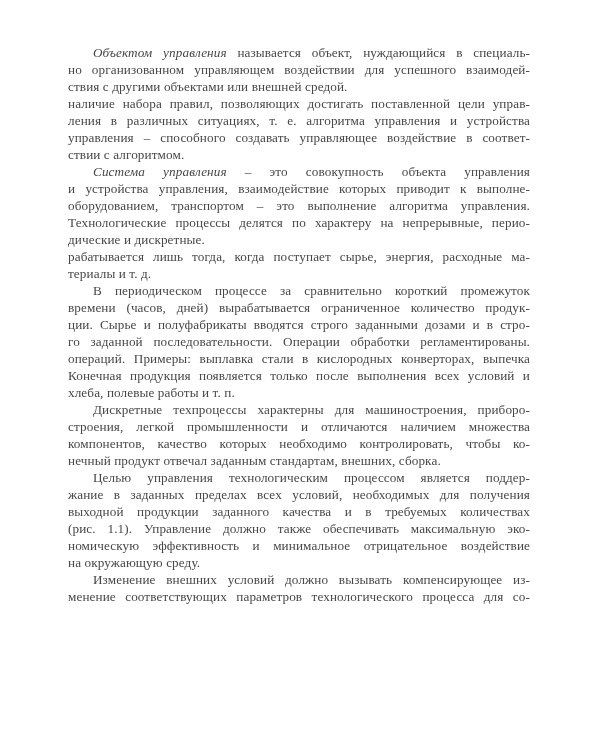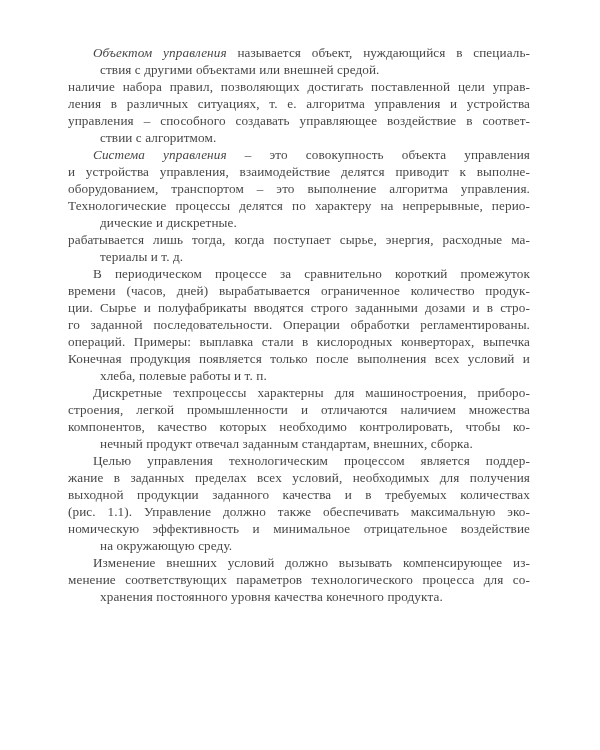--- a/index.html
+++ b/index.html
@@ -32,21 +32,20 @@
     letter-spacing: 0.1px;
     text-align: justify;
     text-align-last: justify;
     white-space: normal;
   }
   .line.first {
     text-indent: 25px;
   }
   .line.last {
     text-align-last: left;
-    margin-left: 32px;
   }
   .line em {
     font-style: italic;
   }
   .page-number {
     position: absolute;
     left: 0;
     top: 700px;
     width: 100%;
     text-align: center;
@@ -54,31 +53,32 @@
     color: #474747;
   }
 </style>
 </head>
 <body>
 
 <div class="page">
   <div class="body-text">
       <div class="para">
         <div class="line first"><em>Объектом управления</em><span> называется объект, нуждающийся в специаль-</span></div>
+        <div class="line"><span>но организованном управляющем воздействии для успешного взаимодей-</span></div>
         <div class="line last"><span>ствия с другими объектами или внешней средой.</span></div>
       </div>
       <div class="para">
         <div class="line"><span>наличие набора правил, позволяющих достигать поставленной цели управ-</span></div>
         <div class="line"><span>ления в различных ситуациях, т. е. алгоритма управления и устройства</span></div>
         <div class="line"><span>управления – способного создавать управляющее воздействие в соответ-</span></div>
         <div class="line last"><span>ствии с алгоритмом.</span></div>
       </div>
       <div class="para">
         <div class="line first"><em>Система управления</em><span> – это совокупность объекта управления</span></div>
-        <div class="line"><span>и устройства управления, взаимодействие делятся приводит к выполне-</span></div>
+        <div class="line"><span>и устройства управления, взаимодействие которых приводит к выполне-</span></div>
         <div class="line"><span>оборудованием, транспортом – это выполнение алгоритма управления.</span></div>
         <div class="line"><span>Технологические процессы делятся по характеру на непрерывные, перио-</span></div>
         <div class="line last"><span>дические и дискретные.</span></div>
       </div>
       <div class="para">
         <div class="line"><span>рабатывается лишь тогда, когда поступает сырье, энергия, расходные ма-</span></div>
         <div class="line last"><span>териалы и т. д.</span></div>
       </div>
       <div class="para">
         <div class="line first"><span>В периодическом процессе за сравнительно короткий промежуток</span></div>

